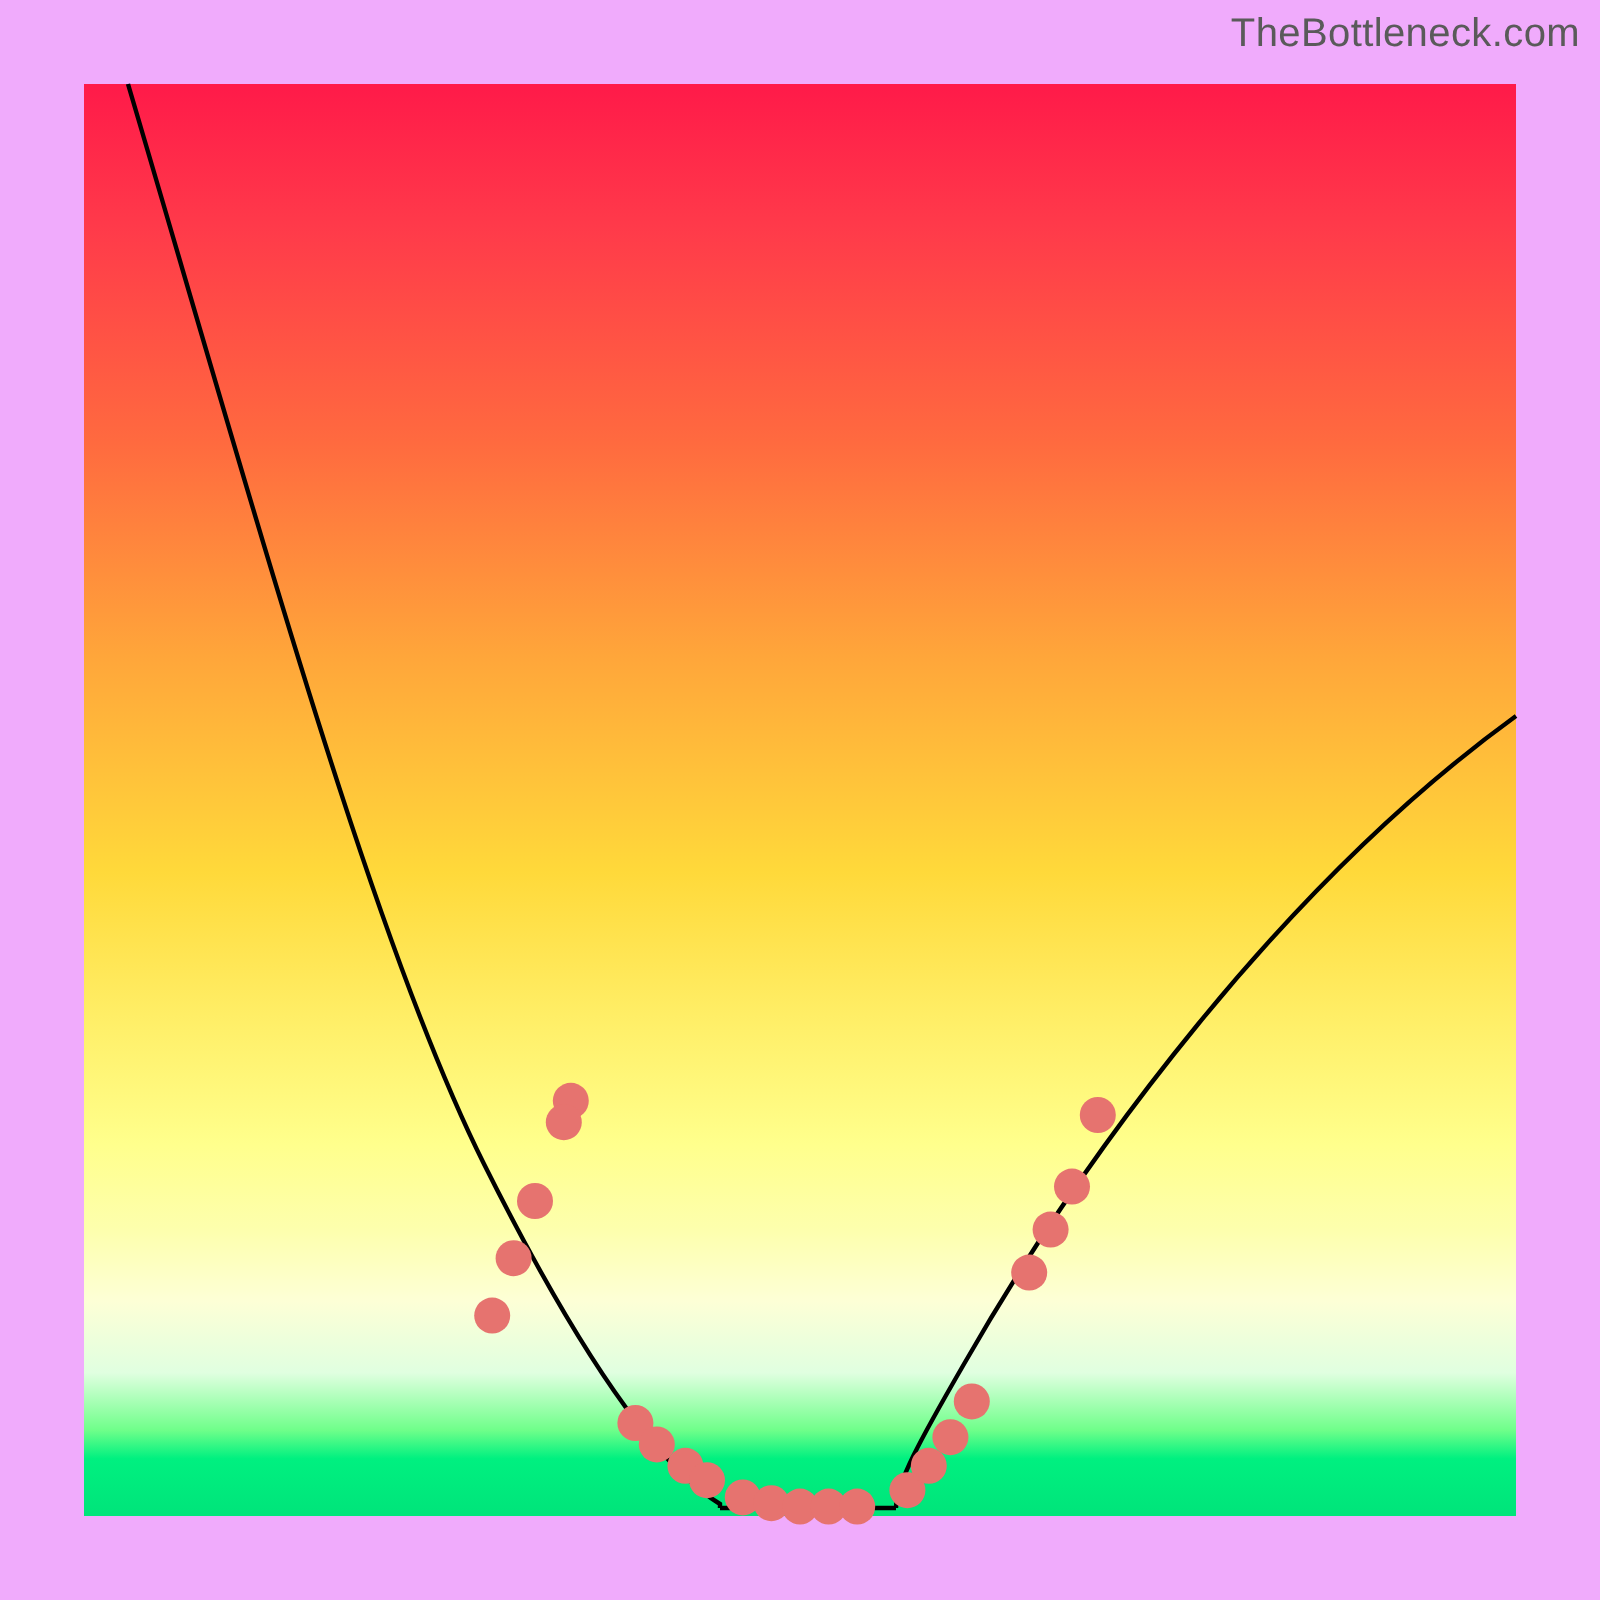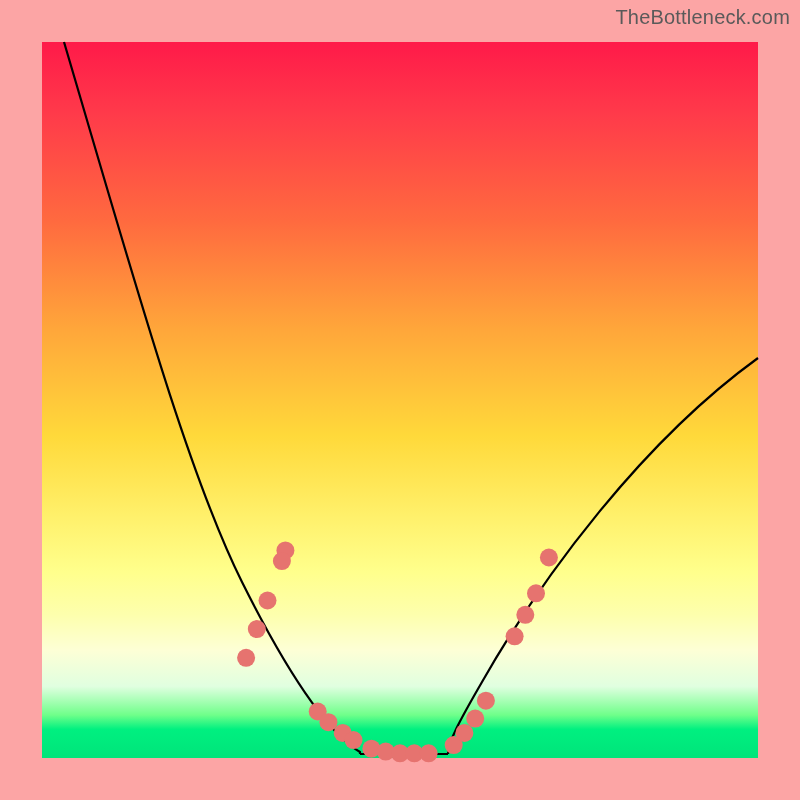--- a/index.html
+++ b/index.html
@@ -10,21 +10,21 @@
     background: #000;
     overflow: hidden;
     font-family: Arial, Helvetica, sans-serif;
   }
   .frame {
     position: absolute;
     left: 0;
     top: 0;
     width: 800px;
     height: 800px;
-    background: #fca5a5;
+    background: #f0abfc;
   }
   .plot-area {
     position: absolute;
     left: 42px;
     top: 42px;
     width: 716px;
     height: 716px;
     
     background: linear-gradient(to bottom,
       #ff1a49 0%,

